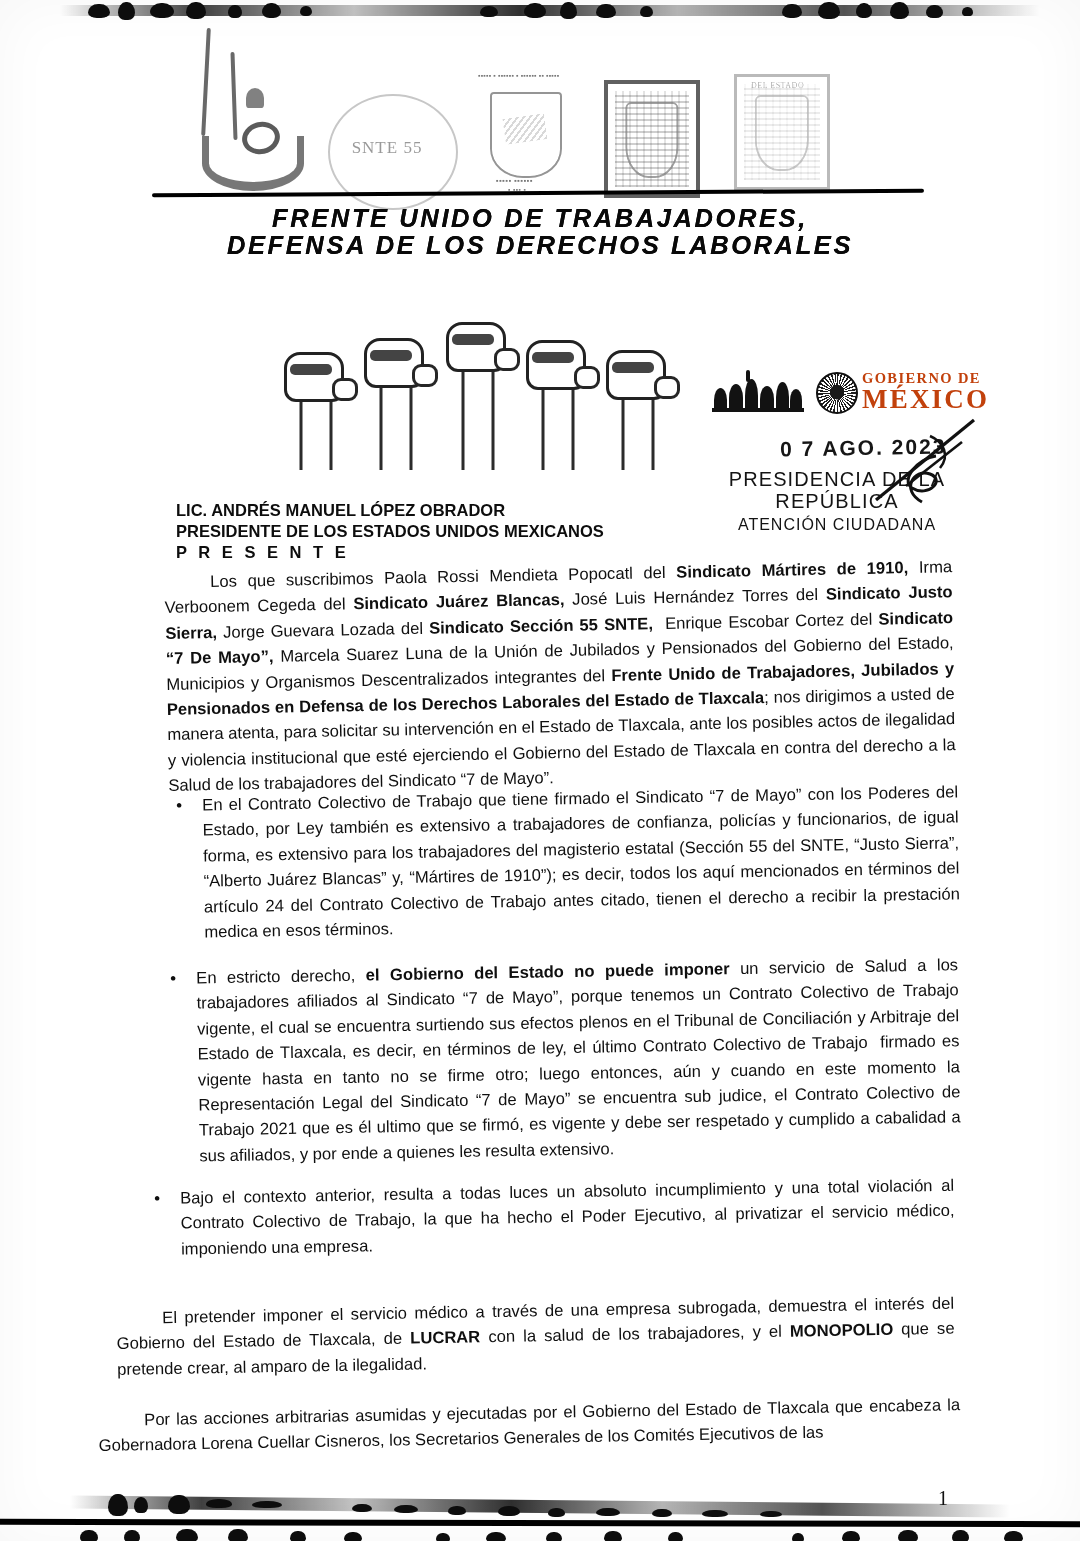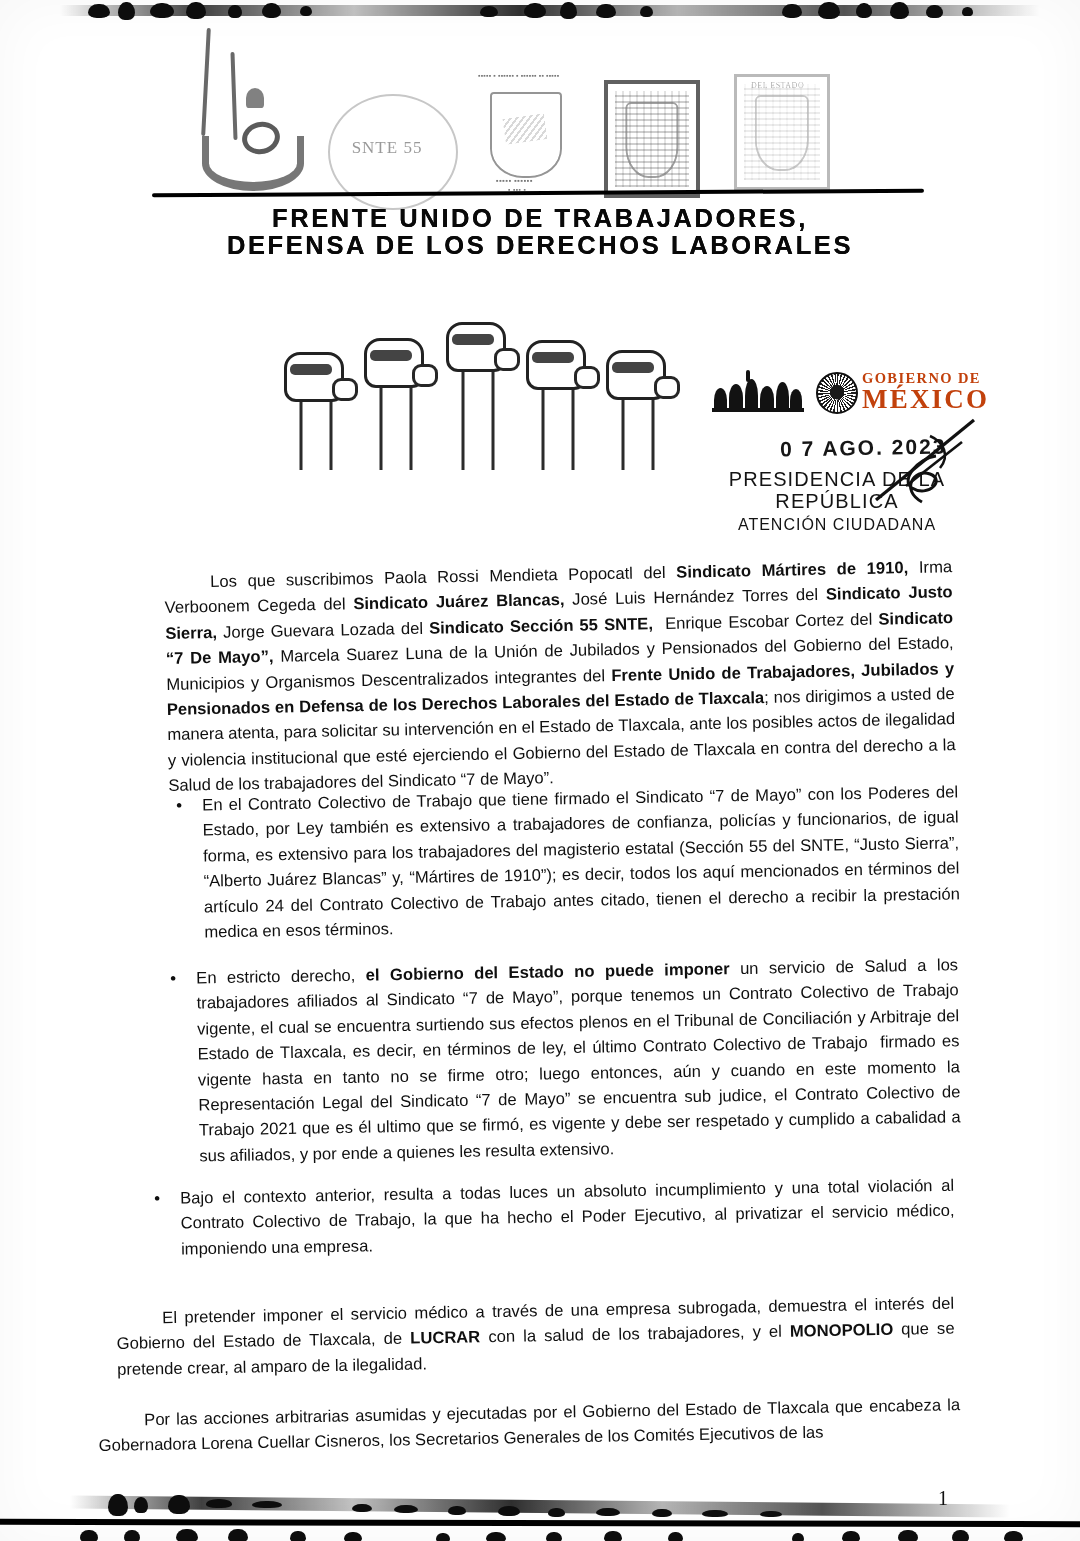--- a/index.html
+++ b/index.html
@@ -172,21 +172,21 @@
     top: 205px;
     text-align: center;
     font-family: "Liberation Sans", sans-serif;
     font-weight: 700;
     font-size: 25.5px;
     line-height: 27px;
     letter-spacing: 2.6px;
     color: #090909;
     text-shadow: 0 0 .6px #000;
   }
-  .org-title span { display: block; }
+  .org-title span { display: block; font-style: italic; }
 
   
   .fists {
     position: absolute;
     left: 278px;
     top: 322px;
     width: 400px;
     height: 148px;
   }
   .fist {
@@ -496,20 +496,25 @@
     </div>
 
     <svg class="signature-mark" viewBox="0 0 108 90">
       <path d="M6 84 L104 4" stroke="#111" stroke-width="3.2" fill="none"></path>
       <path d="M52 86 C30 74, 44 52, 60 58 C76 64, 58 82, 42 72 C30 64, 48 42, 66 40" stroke="#111" stroke-width="3" fill="none"></path>
       <path d="M36 70 L92 26" stroke="#111" stroke-width="2.6" fill="none"></path>
       <path d="M60 20 C74 26, 80 40, 70 52" stroke="#111" stroke-width="2.6" fill="none"></path>
     </svg>
   </div>
 
+  <div class="addressee">
+    <div>LIC. ANDRÉS MANUEL LÓPEZ OBRADOR</div>
+    <div>PRESIDENTE DE LOS ESTADOS UNIDOS MEXICANOS</div>
+    <div class="present">P R E S E N T E</div>
+  </div>
 
   <div class="body-wrap">
 
     <div class="para indent" style="left:164px; top:570px; width:788px; transform:rotate(-1.15deg);">Los que suscribimos Paola Rossi Mendieta Popocatl del <b>Sindicato Mártires de 1910,</b> Irma Verboonem Cegeda del <b>Sindicato Juárez Blancas,</b> José Luis Hernández Torres del <b>Sindicato Justo Sierra,</b> Jorge Guevara Lozada del <b>Sindicato Sección 55 SNTE,</b>&nbsp; Enrique Escobar Cortez del <b>Sindicato “7 De Mayo”,</b> Marcela Suarez Luna de la Unión de Jubilados y Pensionados del Gobierno del Estado, Municipios y Organismos Descentralizados integrantes del <b>Frente Unido de Trabajadores, Jubilados y Pensionados en Defensa de los Derechos Laborales del Estado de Tlaxcala</b>; nos dirigimos a usted de manera atenta, para solicitar su intervención en el Estado de Tlaxcala, ante los posibles actos de ilegalidad y violencia institucional que esté ejerciendo el Gobierno del Estado de Tlaxcala en contra del derecho a la Salud de los trabajadores del Sindicato “7 de Mayo”.</div>
 
     <div class="bullet-row" style="left:176px; top:793px; width:782px; transform:rotate(-1.0deg);">
       <div class="bullet-dot">•</div>
       <div class="bullet-text">En el Contrato Colectivo de Trabajo que tiene firmado el Sindicato “7 de Mayo” con los Poderes del Estado, por Ley también es extensivo a trabajadores de confianza, policías y funcionarios, de igual forma, es extensivo para los trabajadores del magisterio estatal (Sección 55 del SNTE, “Justo Sierra”, “Alberto Juárez Blancas” y, “Mártires de 1910”); es decir, todos los aquí mencionados en términos del artículo 24 del Contrato Colectivo de Trabajo antes citado, tienen el derecho a recibir la prestación medica en esos términos.</div>
     </div>
 

